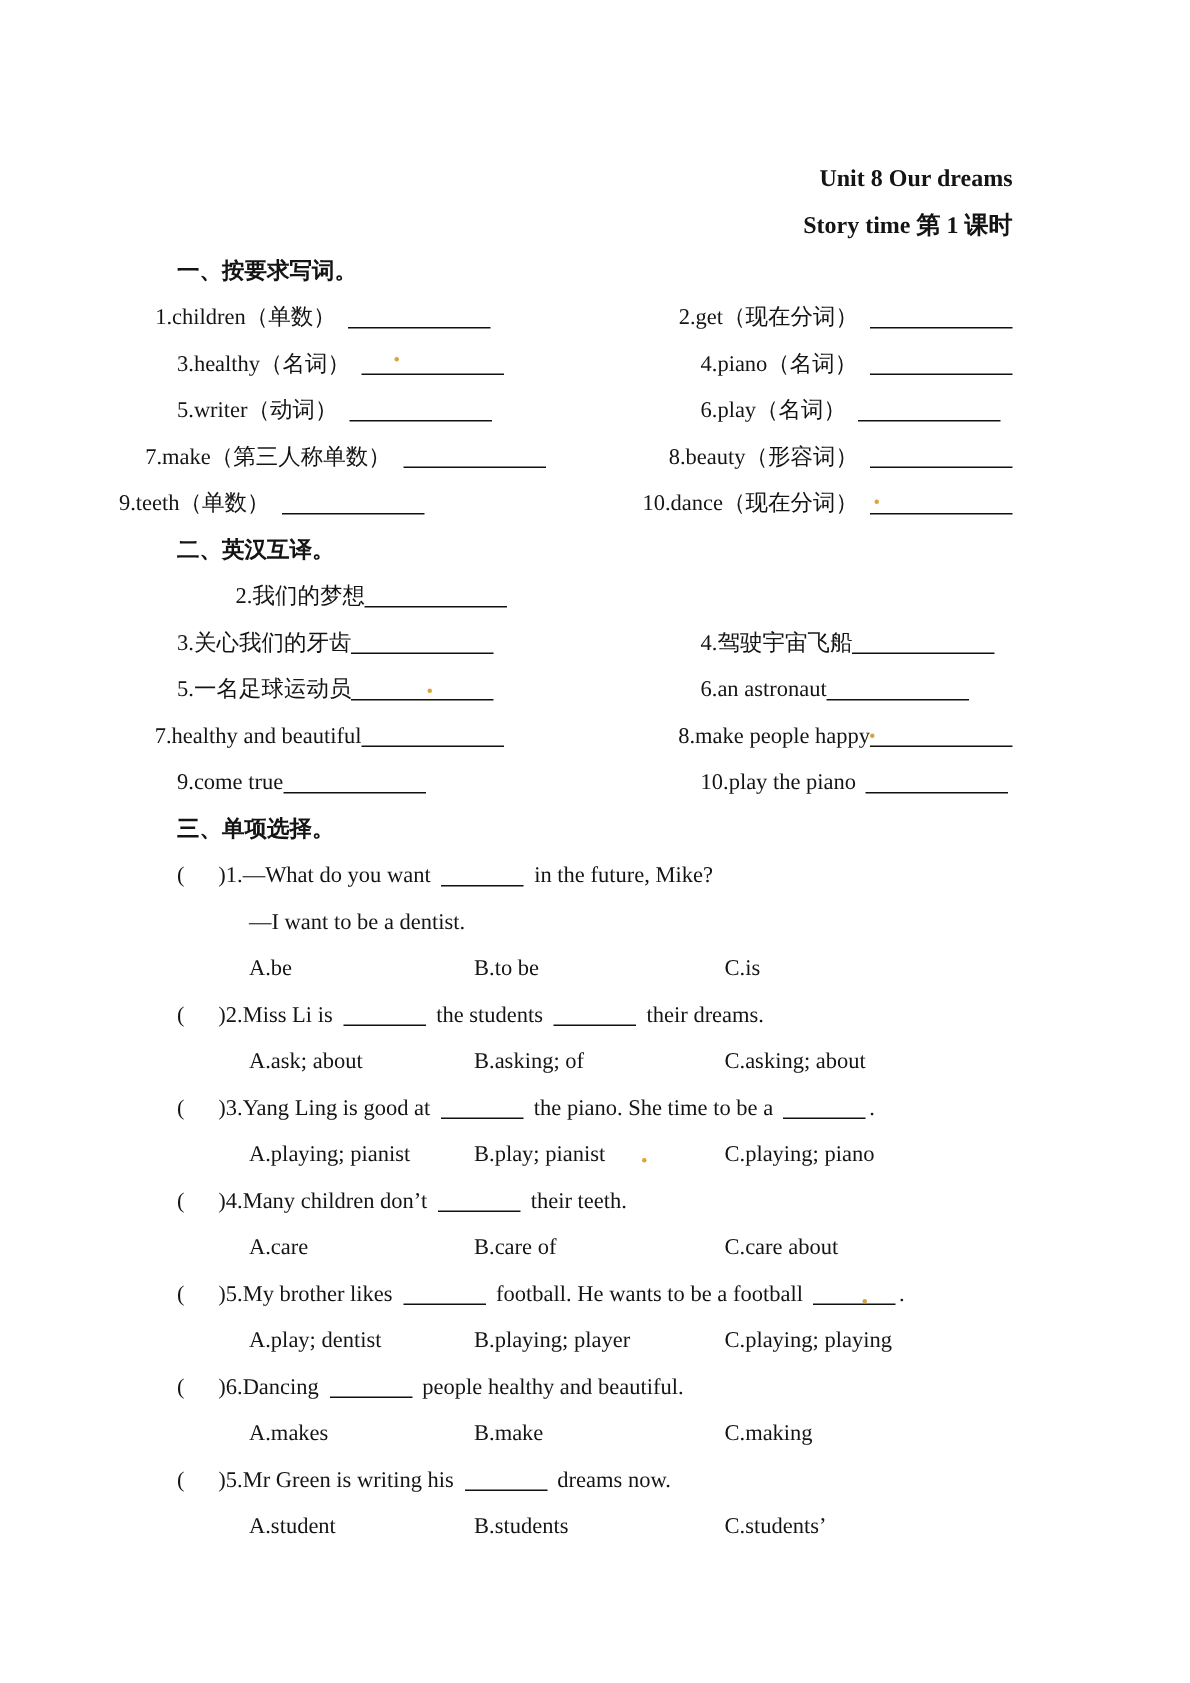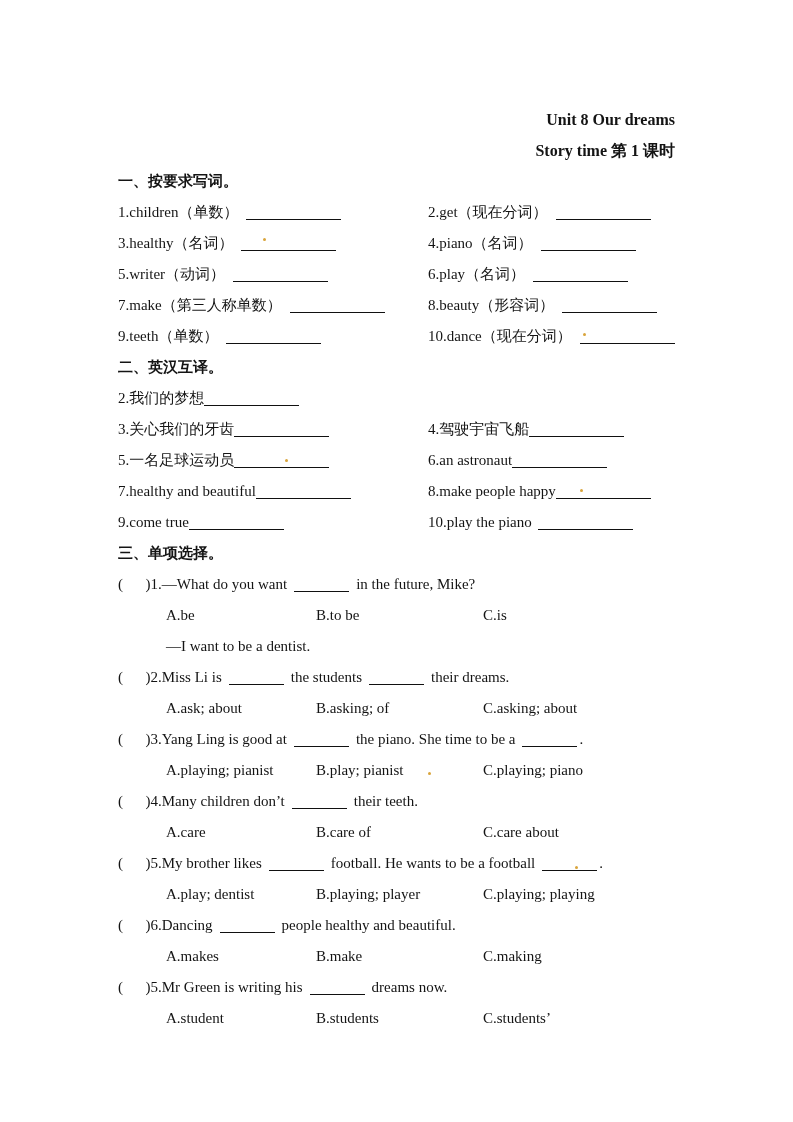--- a/index.html
+++ b/index.html
@@ -12,21 +12,21 @@
     color:#141414;
     overflow:hidden;
     margin:0 auto;
   }
   .content{padding:104px 118px 0 118px;}
   .line{height:31px;line-height:31px;white-space:nowrap;}
   .title{text-align:right;font-weight:bold;font-size:16px;}
   .heading{font-weight:bold;}
   .tworow{display:flex;justify-content:flex-end;}
   .col-l{width:310px;flex:0 0 310px;}
-  .col-r{flex:1;}
+  .col-r{flex:1;margin-left:39px;}
   .blank{
     display:inline-block;
     border-bottom:1.4px solid #111;
     height:14px;
     vertical-align:-3px;
   }
   .w95{width:95px;}
   .w55{width:55px;}
   .gap8{margin-left:8px;}
   .gap6{margin-left:6px;}
@@ -96,24 +96,24 @@
       <span class="col-l"><span>9.come true</span><span class="blank w95"></span></span>
       <span class="col-r"><span>10.play the piano</span><span class="blank w95 gap6"></span></span>
     </div>
 
     <div class="line heading">三、单项选择。</div>
 
     <div class="line">
       <span class="bracket">(      )</span><span>1.—What do you want</span><span class="blank w55 mqb"></span><span>in the future, Mike?</span>
     </div>
     <div class="line indent48">
-      <span class="opt opt-a">A.be</span><span class="opt opt-b">B.to be</span><span class="opt">C.is</span>
+      <span>—I want to be a dentist.</span>
     </div>
     <div class="line indent48">
-      <span>—I want to be a dentist.</span>
+      <span class="opt opt-a">A.be</span><span class="opt opt-b">B.to be</span><span class="opt">C.is</span>
     </div>
 
     <div class="line">
       <span class="bracket">(      )</span><span>2.Miss Li is</span><span class="blank w55 mqb"></span><span>the students</span><span class="blank w55 mqb"></span><span>their dreams.</span>
     </div>
     <div class="line indent48">
       <span class="opt opt-a">A.ask; about</span><span class="opt opt-b">B.asking; of</span><span class="opt">C.asking; about</span>
     </div>
 
     <div class="line">

